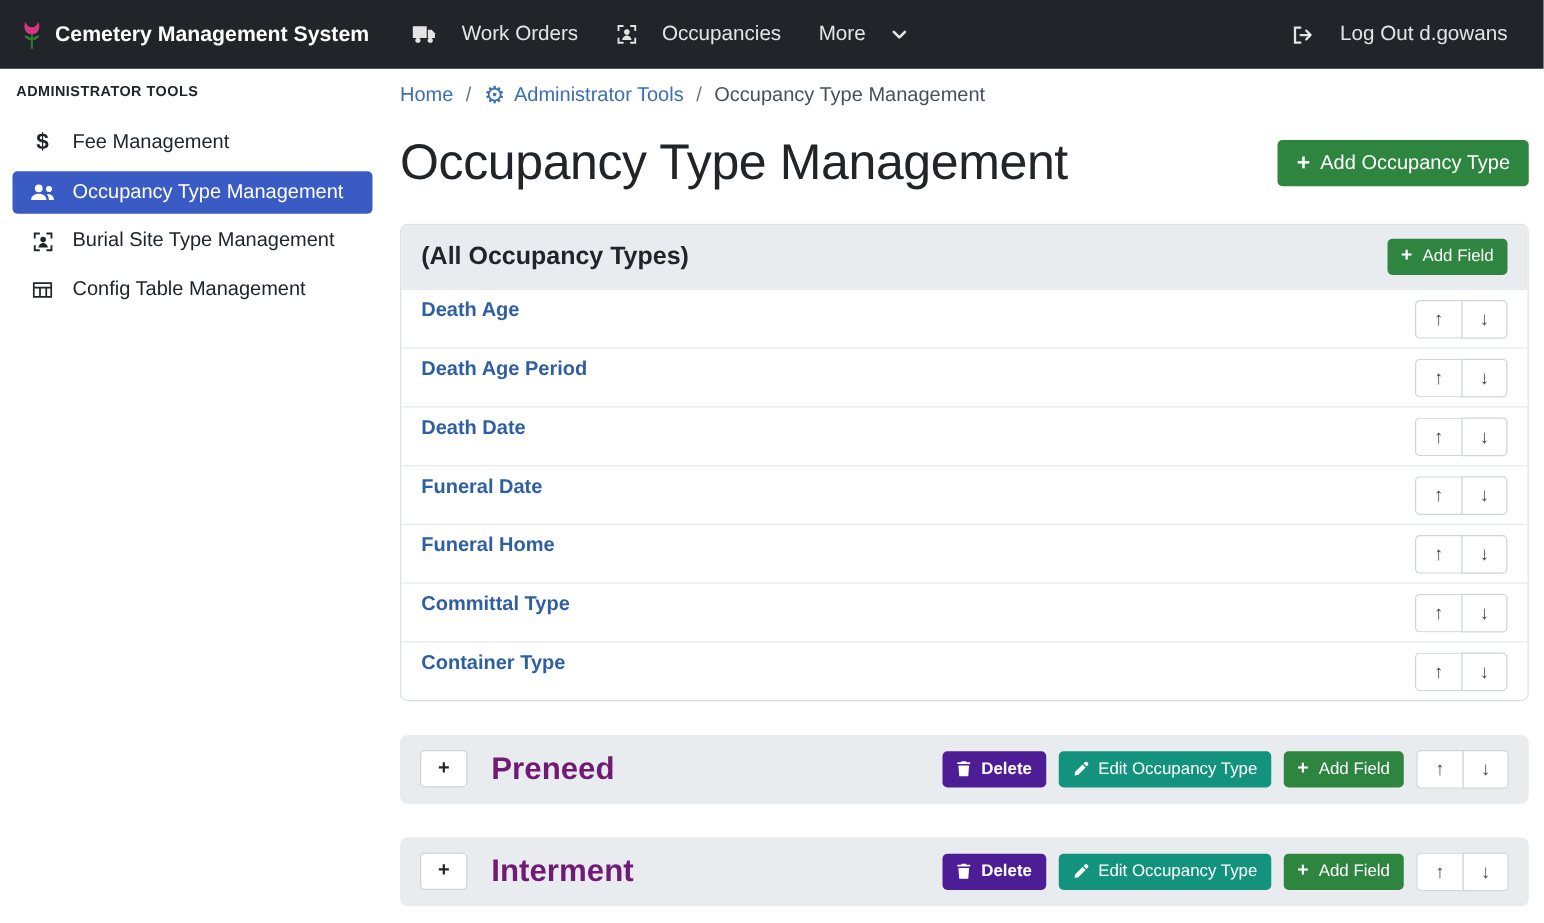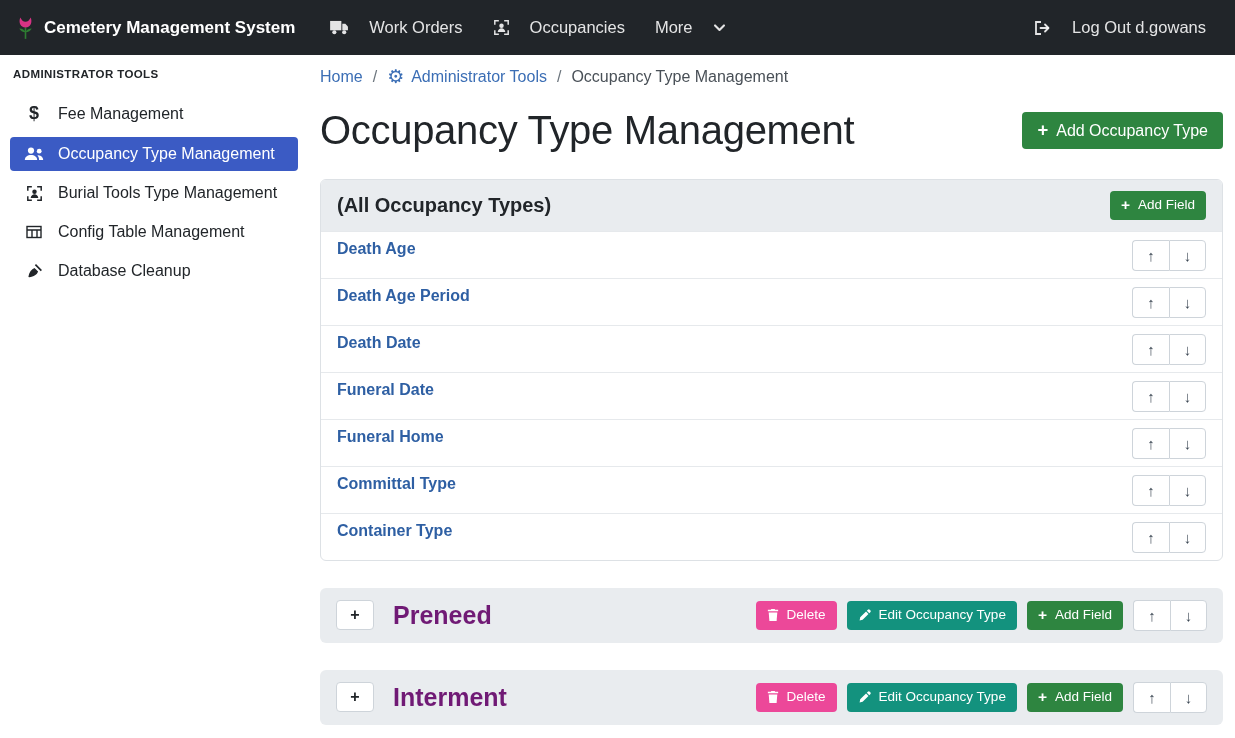--- a/index.html
+++ b/index.html
@@ -40,21 +40,21 @@
 
   
   .title-row { display:flex; align-items:center; margin-top:22px; }
   h1.page-title { font-size:40px; font-weight:500; margin:0; letter-spacing:-.3px; color:#212529; }
   .title-row .btn-lg { margin-left:auto; }
 
   
   .btn { border:none; border-radius:4px; color:#fff; display:inline-flex; align-items:center;
          gap:8px; cursor:pointer; font-family:inherit; line-height:1.1; }
   .btn-green { background:#2e8540; }
-  .btn-red   { background:#ec4899; }
+  .btn-red   { background:#4c1d95;font-weight:bold; }
   .btn-teal  { background:#13927e; }
   .btn-lg { font-size:16px; padding:10px 15px; }
   .btn-sm { font-size:13.5px; padding:7px 11px; }
   .plus-glyph { font-weight:700; font-size:1.15em; line-height:.9; }
 
   
   .card { margin-top:26px; border:1px solid #dde1e5; border-radius:6px; background:#fff; overflow:hidden; }
   .card-header { background:#e9ecef; padding:11px 16px; display:flex; align-items:center; }
   .card-title { font-size:20px; font-weight:600; color:#212529; }
   .card-header .btn { margin-left:auto; }
@@ -159,39 +159,30 @@
         <span>Occupancy Type Management</span>
       </li>
       <li class="side-item">
         <span class="icon">
           <svg viewBox="0 0 16 16" width="17" height="17" fill="currentColor">
             <path d="M1 1h4.5v1.4H2.4v3.1H1zM10.5 1H15v4.5h-1.4V2.4h-3.1zM1 10.5h1.4v3.1h3.1V15H1zM13.6 10.5H15V15h-4.5v-1.4h3.1z"></path>
             <circle cx="8" cy="6.3" r="2.1"></circle>
             <path d="M4.4 12.2c.4-2.2 1.9-3.4 3.6-3.4s3.2 1.2 3.6 3.4z"></path>
           </svg>
         </span>
-        <span>Burial Tools Type Management</span>
+        <span>Burial Site Type Management</span>
       </li>
       <li class="side-item">
         <span class="icon">
           <svg viewBox="0 0 16 16" width="16" height="16" fill="none" stroke="currentColor" stroke-width="1.4">
             <rect x="1" y="2.5" width="14" height="11"></rect>
             <path d="M1 6h14M6 6v7.5M11 6v7.5"></path>
           </svg>
         </span>
         <span>Config Table Management</span>
-      </li>
-      <li class="side-item">
-        <span class="icon">
-          <svg viewBox="0 0 16 16" width="17" height="17" fill="currentColor">
-            <path d="M9.4 1l5.6 5.6-1.1 1.1-5.6-5.6z"></path>
-            <path d="M8 4.6 11.4 8c-1 2.9-4 5-8.4 5.4-.5 0-.8-.3-.7-.7C3 8.3 5.2 5.6 8 4.6z"></path>
-          </svg>
-        </span>
-        <span>Database Cleanup</span>
       </li>
     </ul>
   </aside>
 
   <main class="main">
 
     <nav class="breadcrumb">
       <a class="crumb-link">Home</a>
       <span>/</span>
       <a class="crumb-link">

